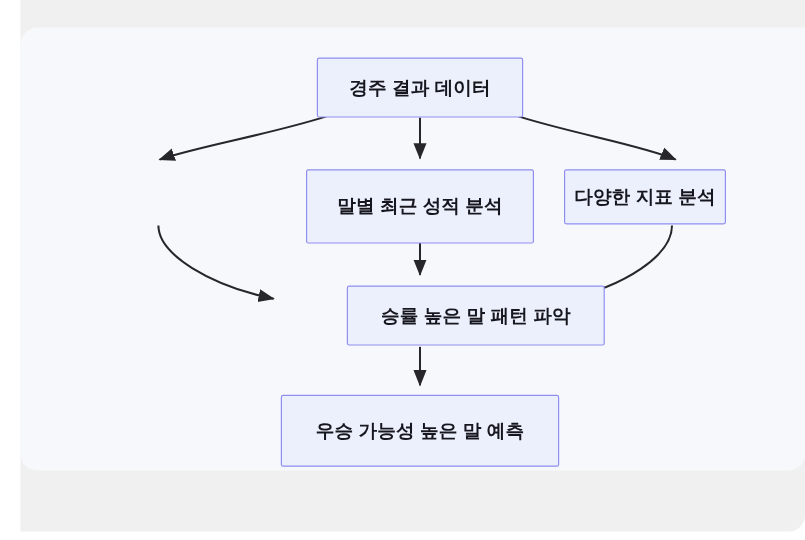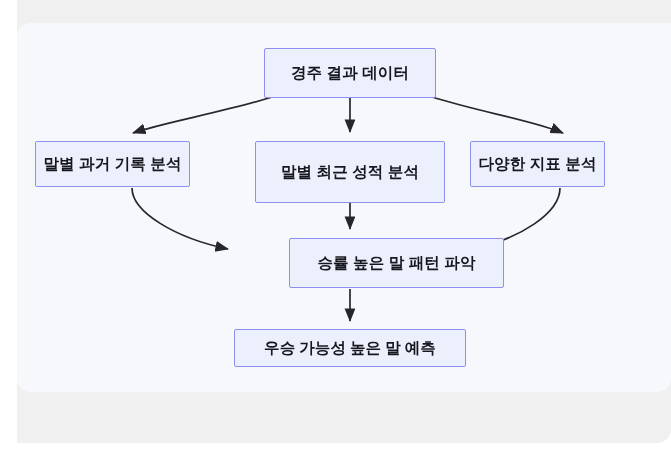--- a/index.html
+++ b/index.html
@@ -87,23 +87,22 @@
 
     <path d="M 350,188 L 350,229" fill="none" stroke="#26262b" stroke-width="1.7" marker-end="url(#arrowhead)"></path>
 
     <path d="M 560,188 C 560,213 520,239 472,249" fill="none" stroke="#26262b" stroke-width="1.7" marker-end="url(#arrowhead)"></path>
 
     <path d="M 350,289 L 350,321" fill="none" stroke="#26262b" stroke-width="1.7" marker-end="url(#arrowhead)"></path>
   </svg>
 
   <div class="node" style="left:264px; top:48px; width:172px; height:50px;">경주 결과 데이터</div>
 
-  <div class="node" style="left:35px; top:141px; width:155px; height:46px;">말별 과거 기록 분석</div>
 
   <div class="node" style="left:255px; top:141px; width:190px; height:62px;">말별 최근 성적 분석</div>
 
   <div class="node" style="left:470px; top:141px; width:135px; height:46px;">다양한 지표 분석</div>
 
   <div class="node" style="left:243px; top:238px; width:215px; height:50px;margin-left:46px;">승률 높은 말 패턴 파악</div>
 
-  <div class="node" style="left:234px; top:329px; width:232px; height:38px;font-family:Liberation Serif, serif;">우승 가능성 높은 말 예측</div>
+  <div class="node" style="left:234px; top:329px; width:232px; height:60px;">우승 가능성 높은 말 예측</div>
 
 </div>
 
 </body></html>

